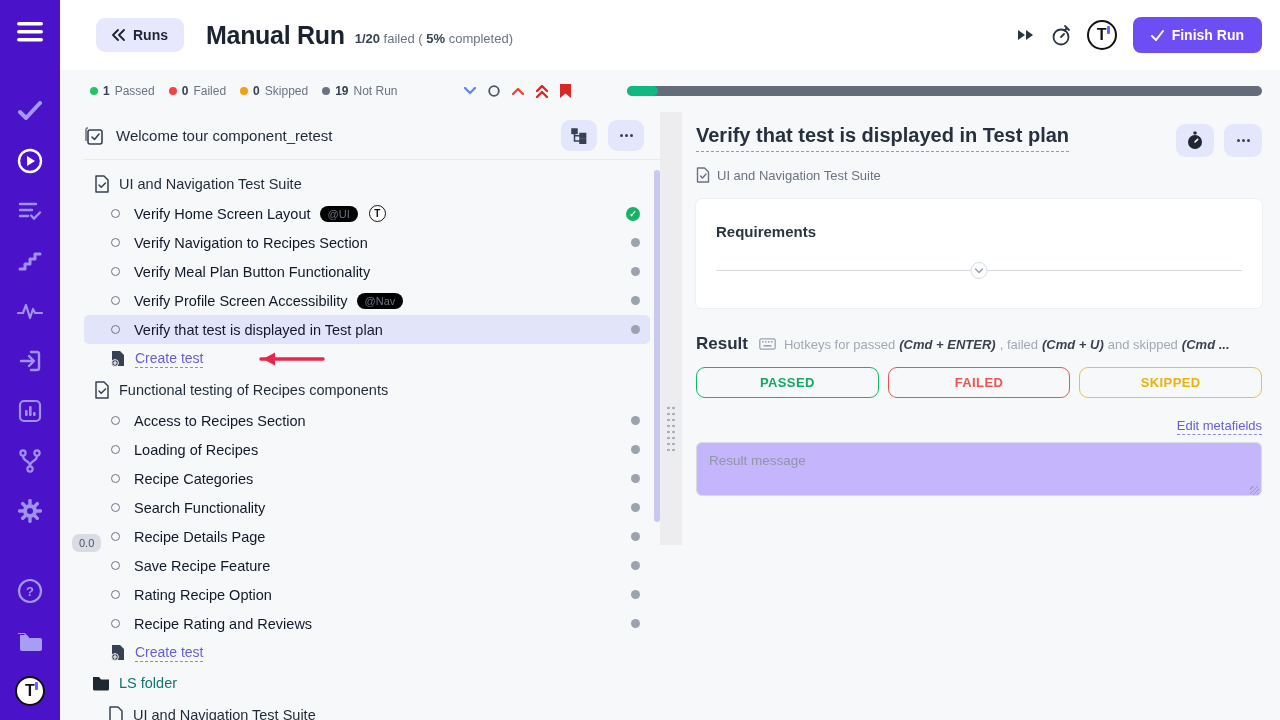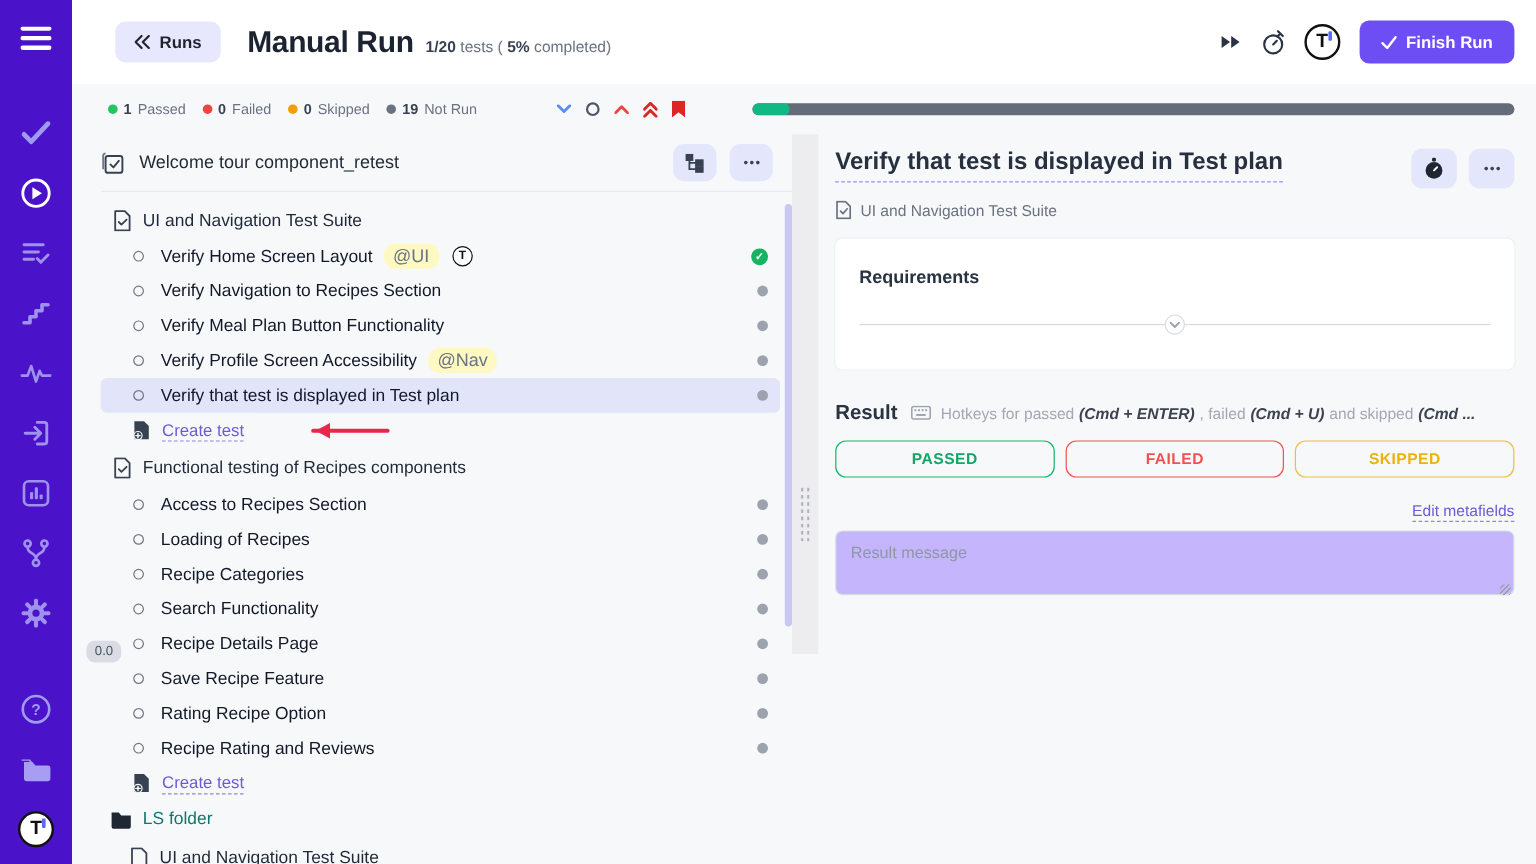--- a/index.html
+++ b/index.html
@@ -48,21 +48,21 @@
   .sq-btn { width:36px; height:31px; background:#e4e6fc; border:none; border-radius:9px; cursor:pointer;
             display:flex; align-items:center; justify-content:center; gap:2px; }
   .sq-btn .d { width:3px; height:3px; border-radius:50%; background:#374151; }
   .tree { padding-top:8px; }
   .suite-row { height:31px; display:flex; align-items:center; gap:9px; padding-left:10px; font-size:14.5px; color:#1f2937; cursor:pointer; }
   .test-row { height:29px; display:flex; align-items:center; padding-left:27px; padding-right:10px;
               margin-right:10px; border-radius:5px; cursor:pointer; }
   .test-row.selected { background:#e2e5fa; }
   .ring { width:9px; height:9px; border:1.5px solid #6f7682; border-radius:50%; flex:none; }
   .t-title { font-size:14.5px; color:#111827; margin-left:14px; }
-  .tag { background:#fef9c3; color:#6b7280; font-size:15px; border-radius:9px; padding:2px 8px; margin-left:9px; }
+  .tag { background:#000000; color:#6b7280; font-size:11px; border-radius:9px; padding:2px 8px; margin-left:9px; }
   .mini-logo { width:17px; height:17px; border-radius:50%; border:1.6px solid #111; background:#fff; margin-left:11px;
                display:flex; align-items:center; justify-content:center; font-size:10px; font-weight:800; color:#111; }
   .st-dot { margin-left:auto; width:9px; height:9px; border-radius:50%; background:#9ca3af; flex:none; }
   .st-pass { margin-left:auto; width:14px; height:14px; border-radius:50%; background:#16b364; color:#fff;
              display:flex; align-items:center; justify-content:center; font-size:9px; font-weight:800; flex:none; }
   .create-row { height:29px; display:flex; align-items:center; padding-left:27px; gap:10px; }
   .create-link { font-size:14px; color:#6a5cd8; text-decoration:none; border-bottom:1.5px dashed #8f86e0; padding-bottom:1px; cursor:pointer; }
   .folder-row { height:32px; display:flex; align-items:center; gap:9px; padding-left:8px; font-size:14.5px; color:#0f766e; cursor:pointer; }
   .lp-scroll { position:absolute; right:0px; top:58px; width:6px; height:352px; background:#c9c8f2; border-radius:3px; cursor:pointer; }
   .clip-badge { position:absolute; left:12px; bottom:-7px; background:#d9dce3; color:#4b5563; font-size:11px;
@@ -219,21 +219,21 @@
             <g stroke="#1f2430" stroke-width="1.8" fill="none" stroke-linecap="round" stroke-linejoin="round">
               <path d="M6 1L1 6l5 5"></path>
               <path d="M12 1L7 6l5 5"></path>
             </g>
           </svg>
         <span>Runs</span>
       </button>
       <span class="run-title">Manual Run</span>
       <span class="run-meta">
         <b>1/20</b>
-        <span>tests (</span>
+        <span>failed (</span>
         <b>5%</b>
         <span>completed)</span>
       </span>
       <div class="hdr-right">
         <button class="hdr-icbtn">
           <svg width="18" height="12" viewBox="0 0 18 12">
               <g fill="#2a3342">
                 <path d="M1 1l7 5-7 5z"></path>
                 <path d="M9 1l7 5-7 5z"></path>
               </g>

